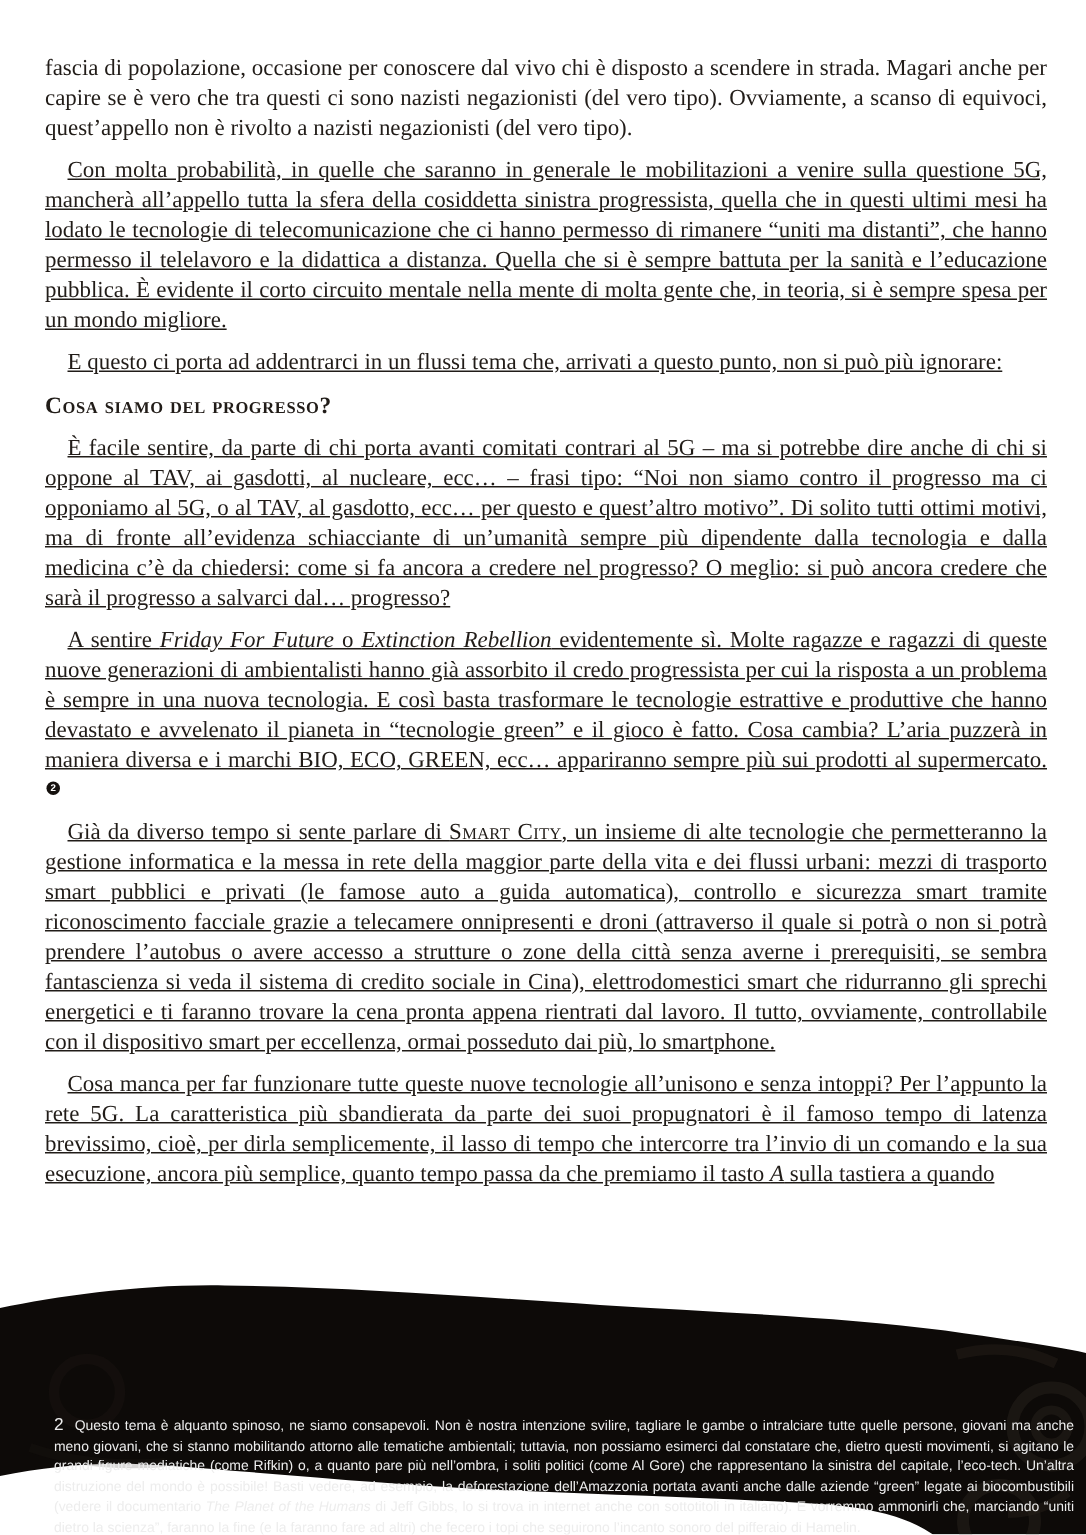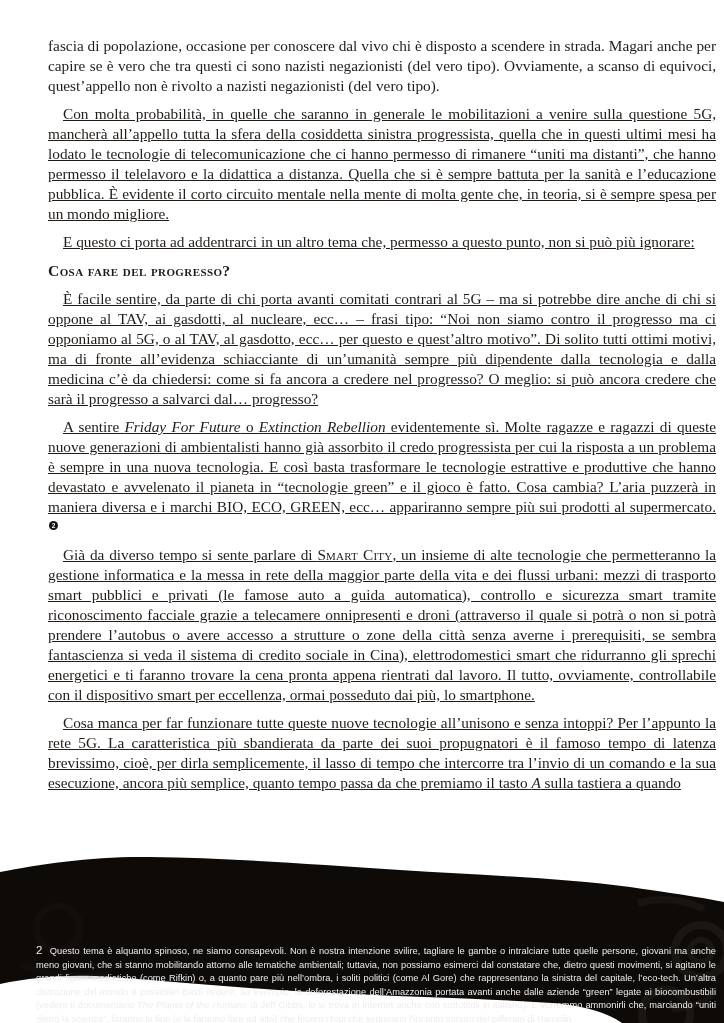--- a/index.html
+++ b/index.html
@@ -8,21 +8,21 @@
     background: #ffffff;
     position: relative;
     overflow: hidden;
     font-family: "Liberation Serif", serif;
   }
   .page { position: absolute; inset: 0; }
 
   
   .article {
     position: absolute;
-    left: 48px; top: 36px; width: 668px;
+    left: 30px; top: 36px; width: 668px;
     color: #211c18;
     font-size: 15.3px;
     line-height: 20px;
     text-align: justify;
     hyphens: auto; -webkit-hyphens: auto;
   }
   .article p { margin: 8px 0 0 0; }
   .article p:first-child { margin-top: 0; }
   .article p.no-gap { margin-top: 0; }
   .article p.indent { text-indent: 15px; text-decoration: underline; }
@@ -66,22 +66,22 @@
   .seg-fnum { font-size: 11.5px; line-height: 13.5px; padding-right: 4px; }
 </style>
 </head>
 <body>
 
 <div class="page">
 
   <div class="article" id="article">
       <p class="body-paragraph"><span class="seg-n">fascia di popolazione, occasione per conoscere dal vivo chi è disposto a scendere in strada. Magari anche per capire se è vero che tra questi ci sono nazisti negazionisti (del vero tipo). Ovviamente, a scanso di equivoci, quest’appello non è rivolto a nazisti negazionisti (del vero tipo).</span></p>
       <p class="body-paragraph indent"><span class="seg-n">Con molta probabilità, in quelle che saranno in generale le mobilitazioni a venire sulla questione 5G, mancherà all’appello tutta la sfera della cosiddetta sinistra progressista, quella che in questi ultimi mesi ha lodato le tecnologie di telecomunicazione che ci hanno permesso di rimanere “uniti ma distanti”, che hanno permesso il telelavoro e la didattica a distanza. Quella che si è sempre battuta per la sanità e l’educazione pubblica. È evidente il corto circuito mentale nella mente di molta gente che, in teoria, si è sempre spesa per un mondo migliore.</span></p>
-      <p class="body-paragraph indent"><span class="seg-n">E questo ci porta ad addentrarci in un altro tema che, permesso a questo punto, non si può più ignorare:</span></p>
-      <h2 class="section-heading">Cosa fare del progresso?</h2>
+      <p class="body-paragraph indent"><span class="seg-n">E questo ci porta ad addentrarci in un flussi tema che, arrivati a questo punto, non si può più ignorare:</span></p>
+      <h2 class="section-heading">Cosa siamo del progresso?</h2>
       <p class="body-paragraph indent"><span class="seg-n">È facile sentire, da parte di chi porta avanti comitati contrari al 5G – ma si potrebbe dire anche di chi si oppone al TAV, ai gasdotti, al nucleare, ecc… – frasi tipo: “Noi non siamo contro il progresso ma ci opponiamo al 5G, o al TAV, al gasdotto, ecc… per questo e quest’altro motivo”. Di solito tutti ottimi motivi, ma di fronte all’evidenza schiacciante di un’umanità sempre più dipendente dalla tecnologia e dalla medicina c’è da chiedersi: come si fa ancora a credere nel progresso? O meglio: si può ancora credere che sarà il progresso a salvarci dal… progresso?</span></p>
       <p class="body-paragraph indent"><span class="seg-n">A sentire </span><span class="seg-i">Friday For Future</span><span class="seg-n"> o </span><span class="seg-i">Extinction Rebellion</span><span class="seg-n"> evidentemente sì. Molte ragazze e ragazzi di queste nuove generazioni di ambientalisti hanno già assorbito il credo progressista per cui la risposta a un problema è sempre in una nuova tecnologia. E così basta trasformare le tecnologie estrattive e produttive che hanno devastato e avvelenato il pianeta in “tecnologie green” e il gioco è fatto. Cosa cambia? L’aria puzzerà in maniera diversa e i marchi BIO, ECO, GREEN, ecc… appariranno sempre più sui prodotti al supermercato.</span><span class="seg-fnref">2</span></p>
       <p class="body-paragraph indent"><span class="seg-n">Già da diverso tempo si sente parlare di </span><span class="seg-sc">Smart City</span><span class="seg-n">, un insieme di alte tecnologie che permetteranno la gestione informatica e la messa in rete della maggior parte della vita e dei flussi urbani: mezzi di trasporto smart pubblici e privati (le famose auto a guida automatica), controllo e sicurezza smart tramite riconoscimento facciale grazie a telecamere onnipresenti e droni (attraverso il quale si potrà o non si potrà prendere l’autobus o avere accesso a strutture o zone della città senza averne i prerequisiti, se sembra fantascienza si veda il sistema di credito sociale in Cina), elettrodomestici smart che ridurranno gli sprechi energetici e ti faranno trovare la cena pronta appena rientrati dal lavoro. Il tutto, ovviamente, controllabile con il dispositivo smart per eccellenza, ormai posseduto dai più, lo smartphone.</span></p>
       <p class="body-paragraph indent"><span class="seg-n">Cosa manca per far funzionare tutte queste nuove tecnologie all’unisono e senza intoppi? Per l’appunto la rete 5G. La caratteristica più sbandierata da parte dei suoi propugnatori è il famoso tempo di latenza brevissimo, cioè, per dirla semplicemente, il lasso di tempo che intercorre tra l’invio di un comando e la sua esecuzione, ancora più semplice, quanto tempo passa da che premiamo il tasto </span><span class="seg-i">A</span><span class="seg-n"> sulla tastiera a quando</span></p>
     </div>
 
   <svg class="band-svg" viewBox="0 0 724 1023" aria-hidden="true">
     <path d="M0,872
          C 40,864 95,856 150,857
          C 230,858 310,864 400,870

